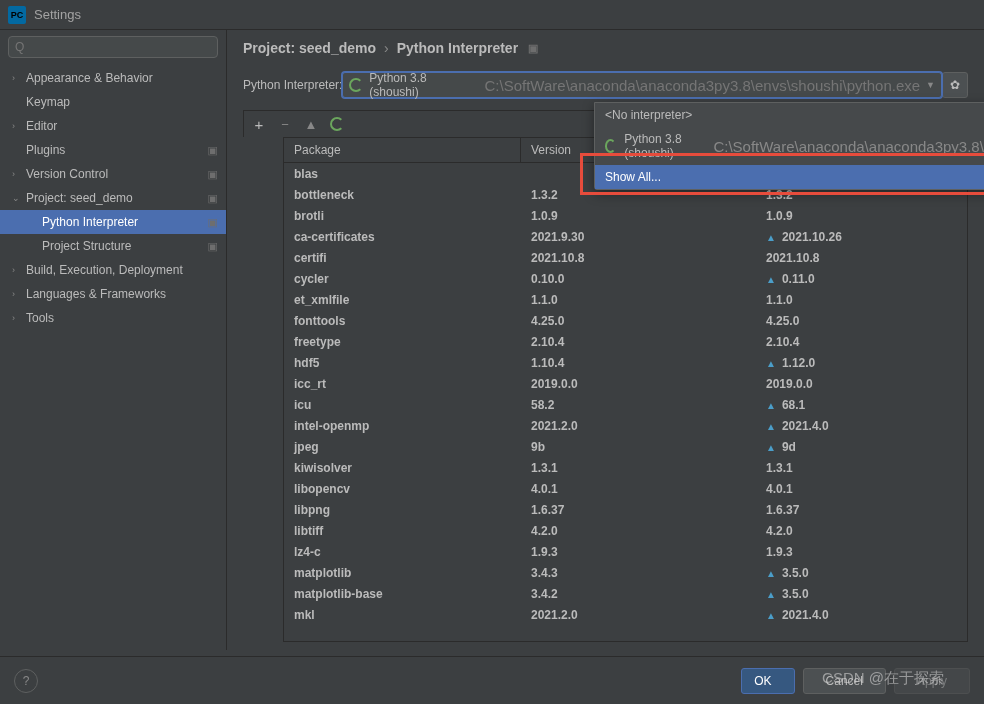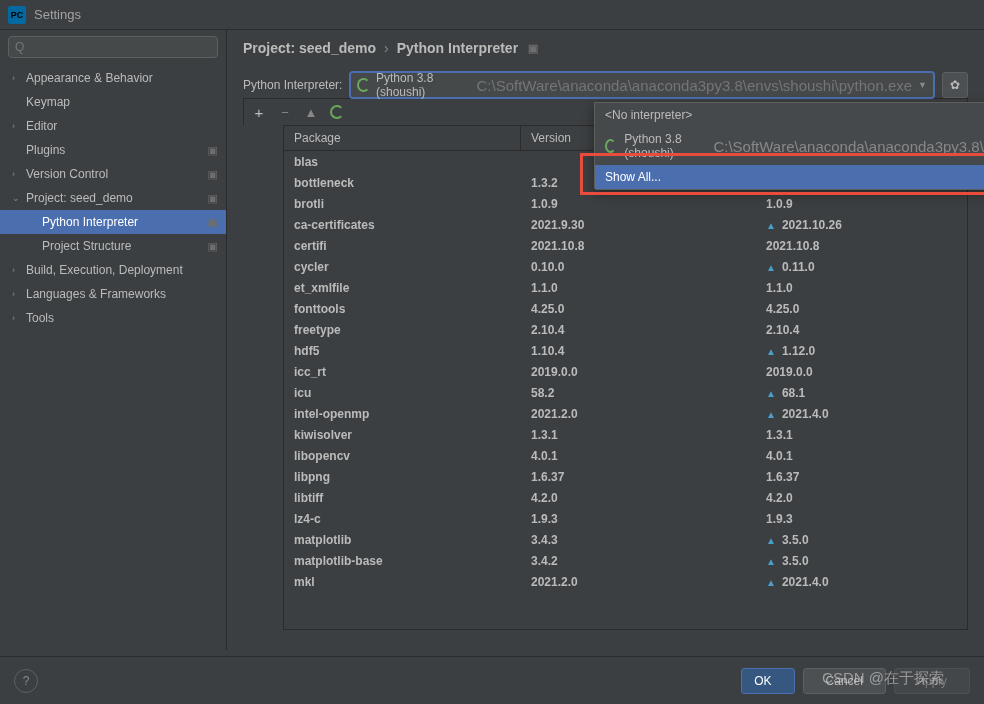--- a/index.html
+++ b/index.html
@@ -15,21 +15,21 @@
 .tree-item { display: flex; align-items: center; padding: 3px 8px 3px 12px; color: #bbbbbb; cursor: pointer; position: relative; height: 24px; }
 .tree-item.lvl2 { padding-left: 28px; }
 .tree-item.selected { background: #4b6eaf; color: #fff; }
 .chev { width: 10px; display: inline-block; color: #888; margin-right: 4px; font-size: 9px; }
 .spacer { flex: 1; }
 .gear-small { color: #6e6e6e; font-size: 11px; }
 .content { flex: 1; padding: 10px 16px 0 16px; position: relative; }
 .breadcrumb { display: flex; align-items: center; gap: 8px; font-size: 14px; font-weight: bold; color: #bbbbbb; margin-bottom: 16px; }
 .bc-sep { color: #888; font-weight: normal; }
 .bc-newwin { color: #6e6e6e; font-size: 11px; margin-left: 2px; }
-.interp-row { display: flex; align-items: center; gap: 8px; }
+.interp-row { display: flex; align-items: center; gap: 0; margin-bottom: 12px; }
 .interp-label { color: #bbbbbb; font-size: 12px; white-space: nowrap; }
 .interp-select { flex: 1; background: #45494a; border: 1px solid #4b6eaf; border-radius: 3px; height: 26px; display: flex; align-items: center; padding: 0 6px; gap: 6px; position: relative; box-shadow: 0 0 0 1px #4b6eaf; }
 .py-icon { width: 14px; height: 14px; border: 2px solid #6ba65d; border-radius: 50%; border-right-color: transparent; display: inline-block; }
 .interp-name { color: #bbbbbb; }
 .interp-path { color: #757575; font-size: 15px; }
 .interp-caret { margin-left: auto; color: #888; font-size: 9px; }
 .gear-btn { width: 26px; height: 26px; background: #4c5052; border: 1px solid #5e6060; border-radius: 3px; display: flex; align-items: center; justify-content: center; color: #bbbbbb; cursor: pointer; }
 .toolbar { display: flex; align-items: center; gap: 8px; margin-bottom: 0; background: #3c3f41; border: 1px solid #2b2b2b; border-bottom: none; padding: 4px 6px; }
 .tb-btn { width: 18px; height: 18px; display: flex; align-items: center; justify-content: center; color: #888; cursor: pointer; font-size: 13px; }
 .tb-btn.add { color: #bbbbbb; font-size: 15px; }
@@ -246,20 +246,25 @@
             <div class="td c1">icu</div>
             <div class="td c2">58.2</div>
             <div class="td c3"><span class="upgrade-arrow">▲</span>68.1</div>
           </div>
           <div class="tr">
             <div class="td c1">intel-openmp</div>
             <div class="td c2">2021.2.0</div>
             <div class="td c3"><span class="upgrade-arrow">▲</span>2021.4.0</div>
           </div>
           <div class="tr">
+            <div class="td c1">jpeg</div>
+            <div class="td c2">9b</div>
+            <div class="td c3"><span class="upgrade-arrow">▲</span>9d</div>
+          </div>
+          <div class="tr">
             <div class="td c1">kiwisolver</div>
             <div class="td c2">1.3.1</div>
             <div class="td c3">1.3.1</div>
           </div>
           <div class="tr">
             <div class="td c1">libopencv</div>
             <div class="td c2">4.0.1</div>
             <div class="td c3">4.0.1</div>
           </div>
           <div class="tr">

